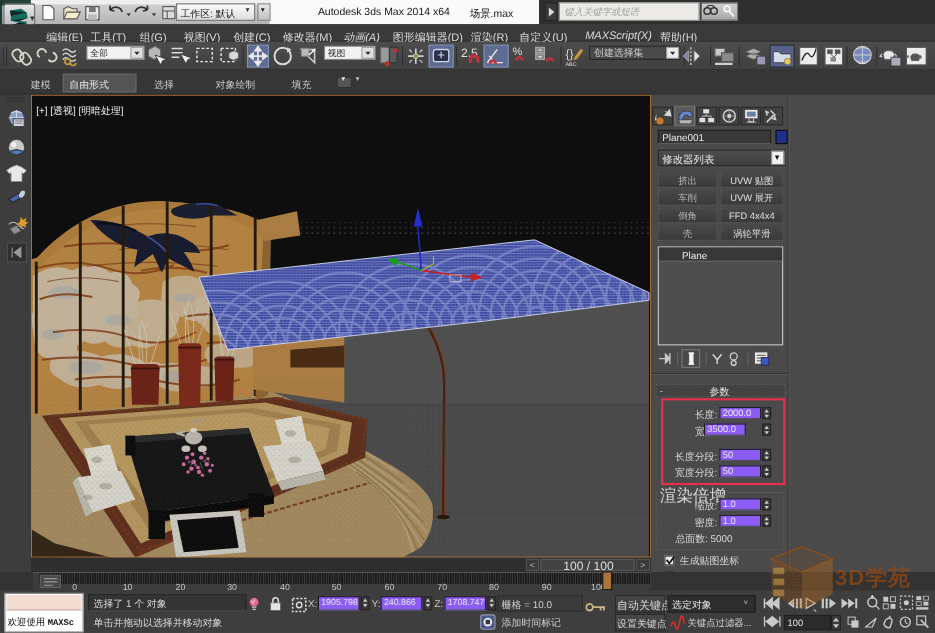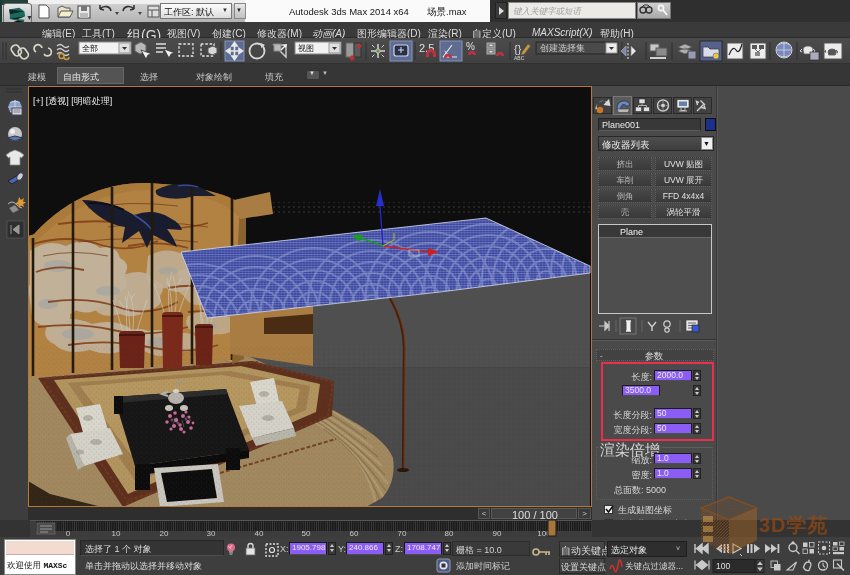--- a/index.html
+++ b/index.html
@@ -71,21 +71,21 @@
 <circle cx="5" cy="7" r="3" fill="none" stroke="#333" stroke-width="1.4"></circle>
 <circle cx="11" cy="7" r="3" fill="none" stroke="#333" stroke-width="1.4"></circle>
 <path d="M4 4 l2 -2 h4 l2 2" stroke="#333" stroke-width="1" fill="none"></path>
 <circle cx="23" cy="5" r="2.6" fill="none" stroke="#f8f8f8" stroke-width="1.6"></circle>
 <path d="M25 7 l4 5" stroke="#f8f8f8" stroke-width="1.8"></path>
 </svg>
 
 <div class="abs" style="left:0;top:22px;width:850px;height:16px;background:#3a3a3a;border-bottom:1px solid #2c2c2c;"></div>
 <div class="tx" style="left:42px;top:27px;font-size:10px;color:#dcdcdc;">编辑(E)</div>
 <div class="tx" style="left:82px;top:27px;font-size:10px;color:#dcdcdc;">工具(T)</div>
-<div class="tx" style="left:127px;top:27px;font-size:14px;color:#dcdcdc;">组(G)</div>
+<div class="tx" style="left:127px;top:27px;font-size:10px;color:#dcdcdc;">组(G)</div>
 <div class="tx" style="left:167px;top:27px;font-size:10px;color:#dcdcdc;">视图(V)</div>
 <div class="tx" style="left:212px;top:27px;font-size:10px;color:#dcdcdc;">创建(C)</div>
 <div class="tx" style="left:257px;top:27px;font-size:10px;color:#dcdcdc;">修改器(M)</div>
 <div class="tx" style="left:312px;top:27px;font-size:10px;color:#dcdcdc;font-style:italic;">动画(A)</div>
 <div class="tx" style="left:357px;top:27px;font-size:10px;color:#dcdcdc;">图形编辑器(D)</div>
 <div class="tx" style="left:428px;top:27px;font-size:10px;color:#dcdcdc;">渲染(R)</div>
 <div class="tx" style="left:472px;top:27px;font-size:10px;color:#dcdcdc;">自定义(U)</div>
 <div class="tx" style="left:532px;top:27px;font-size:10px;color:#dcdcdc;font-style:italic;">MAXScript(X)</div>
 <div class="tx" style="left:600px;top:27px;font-size:10px;color:#dcdcdc;">帮助(H)</div>
 
@@ -628,21 +628,21 @@
 <div class="abs" style="left:596px;top:349px;width:118px;height:12px;background:#424242;border:1px dotted #5e5e5e;"></div>
 <div class="tx" style="left:600px;top:351px;font-size:8px;color:#ddd;">-</div>
 <div class="tx" style="left:645px;top:350px;font-size:9px;color:#e0e0e0;">参数</div>
 <div class="lbl" style="left:600px;top:371px;width:52px;">长度:</div>
 <div class="fld" style="left:654px;top:370px;width:38px;">2000.0</div>
 <div class="spin" style="left:693px;top:370px;">
       <div class="su"></div>
       <div class="sd"></div>
     </div>
 <div class="lbl" style="left:600px;top:386px;width:52px;">宽度:</div>
-<div class="fld" style="left:622px;top:385px;width:38px;">3500.0</div>
+<div class="fld" style="left:640px;top:385px;width:38px;">3500.0</div>
 <div class="spin" style="left:693px;top:385px;">
       <div class="su"></div>
       <div class="sd"></div>
     </div>
 <div class="lbl" style="left:600px;top:409px;width:52px;">长度分段:</div>
 <div class="fld" style="left:654px;top:408px;width:38px;">50</div>
 <div class="spin" style="left:693px;top:408px;">
       <div class="su"></div>
       <div class="sd"></div>
     </div>

